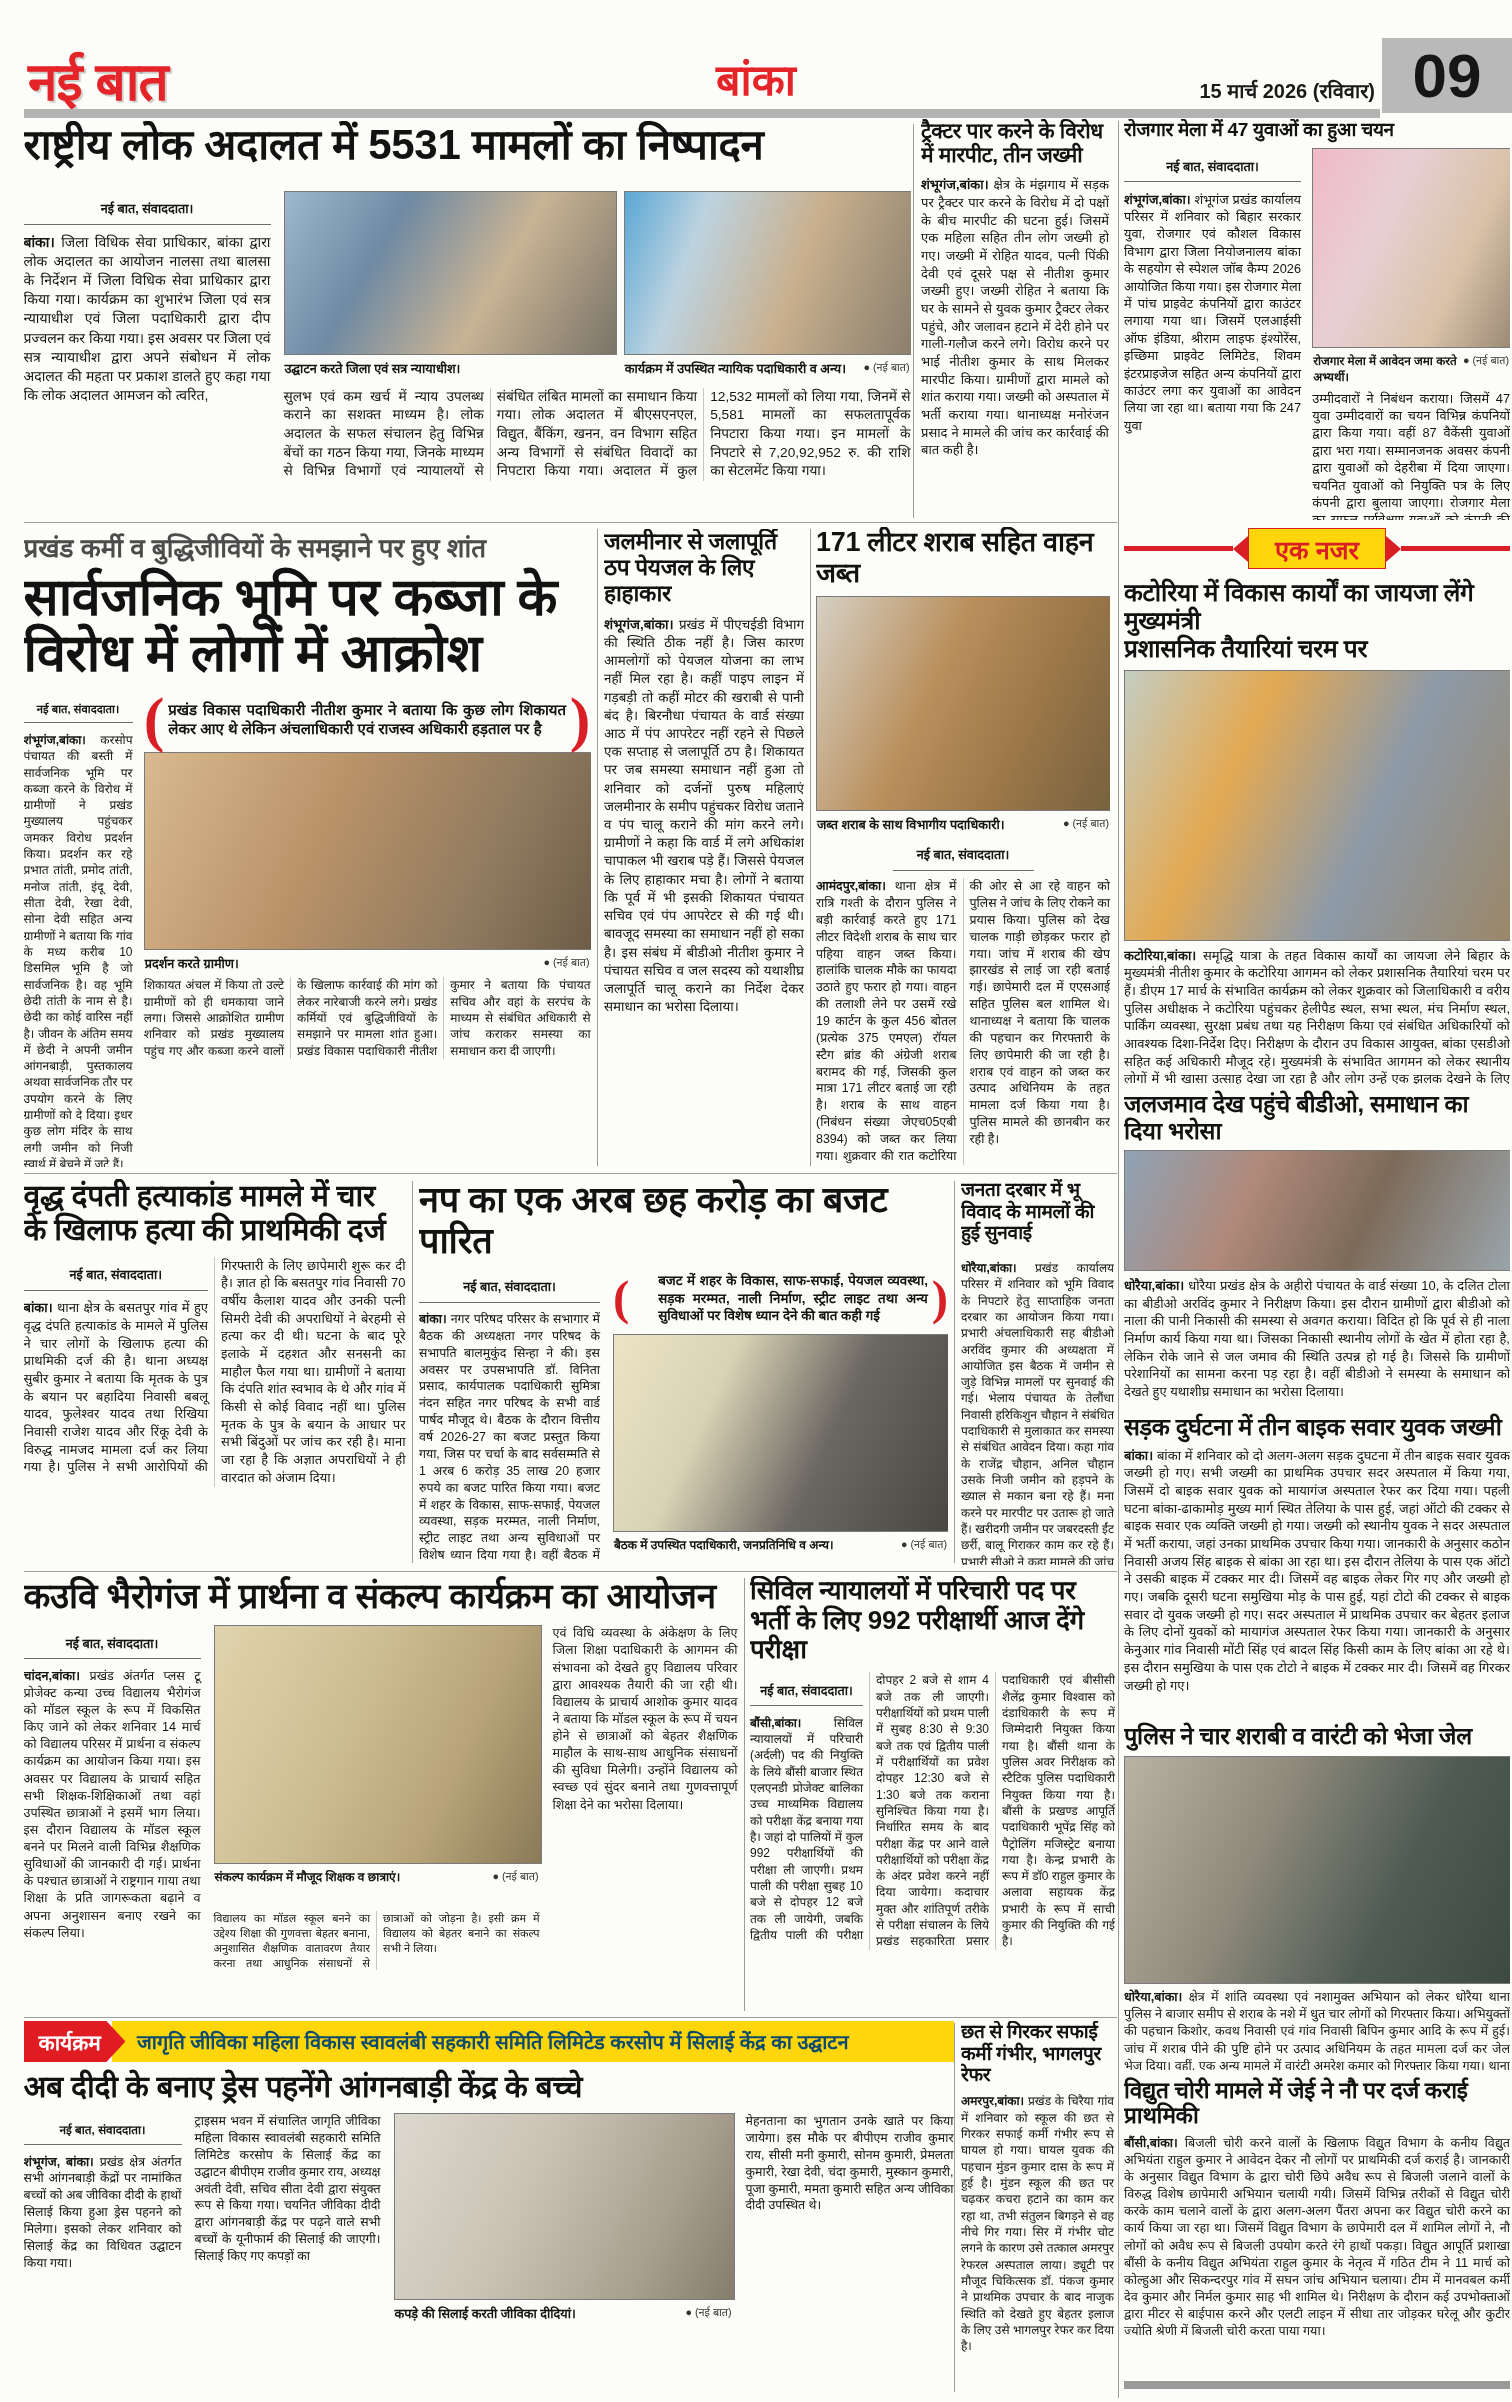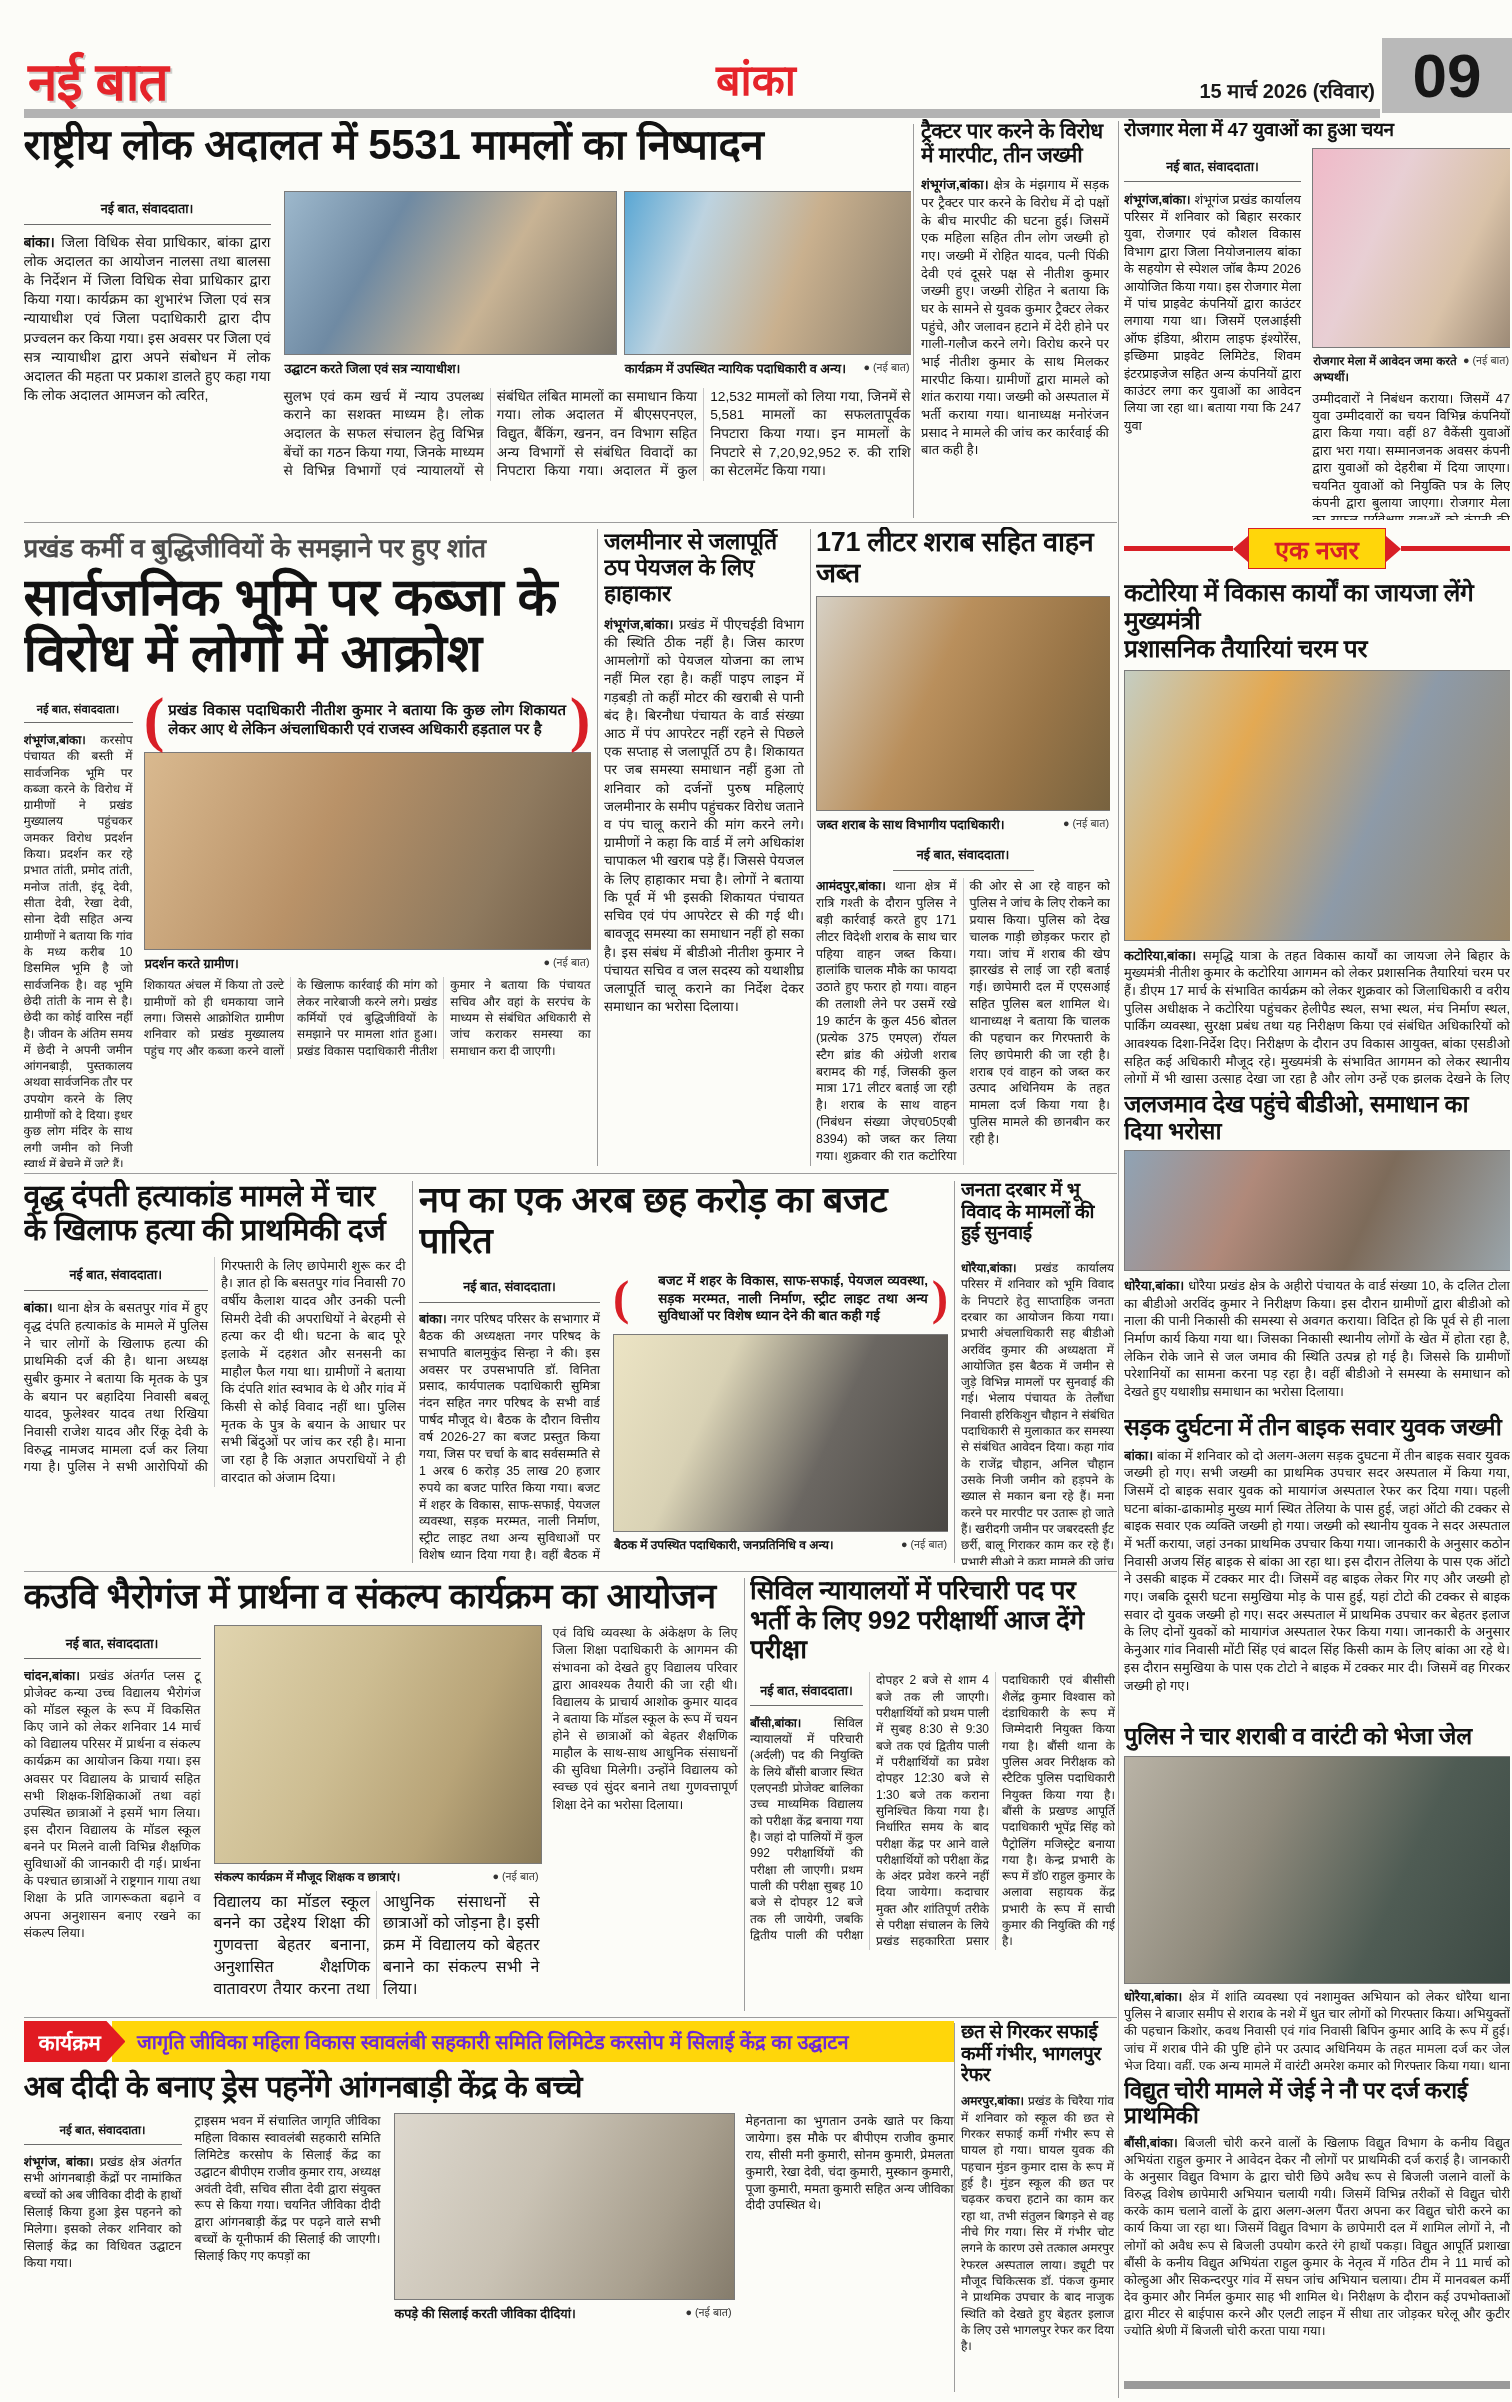--- a/index.html
+++ b/index.html
@@ -36,21 +36,21 @@
   .en-bar{display:flex;align-items:center;margin:3.8px 0 9.4px;}
   .en-line{flex:1;height:4.7px;background:#d81f26;}
   .en-arr{width:0;height:0;border-top:13px solid transparent;border-bottom:13px solid transparent;}
   .en-arr.l{border-right:15px solid #d81f26;}
   .en-arr.r{border-left:15px solid #d81f26;}
   .en-box{background:#ffd60a;color:#d81f26;font-weight:900;font-size:25.4px;padding:2.8px 26px;border:1.9px solid #d81f26;}
   
   .prog{display:flex;align-items:stretch;height:41px;margin-bottom:7.5px;}
   .prog-label{background:#e11b22;color:#fff;font-weight:900;font-size:21px;display:flex;align-items:center;
               padding:0 24.5px 0 15px;clip-path:polygon(0 0,calc(100% - 19px) 0,100% 50%,calc(100% - 19px) 100%,0 100%);z-index:2;}
-  .prog-strip{flex:1;background:#ffd60a;color:#6d28d9;font-weight:900;font-size:20px;display:flex;align-items:center;
+  .prog-strip{flex:1;background:#ffd60a;color:#0c4a6e;font-weight:900;font-size:20px;display:flex;align-items:center;
               padding:0 13px 0 24.5px;margin-left:-13px;}
   
   .g-court{background:linear-gradient(120deg,#9db8cc,#6f8aa3 30%,#c8b394 62%,#7a7468);}
   .g-crowd{background:linear-gradient(110deg,#5aa7d4,#bdd3e0 25%,#c9b08e 58%,#8a7f6d);}
   .g-mela{background:linear-gradient(115deg,#f0b9c8,#e8cfd4 35%,#d9c2a8 70%,#9c8a76);}
   .g-protest{background:linear-gradient(115deg,#d9b98f,#b99268 40%,#8f7a5f 75%,#6e5c47);}
   .g-liquor{background:linear-gradient(115deg,#d6d0c4,#b98f5c 40%,#9a7648 70%,#77623f);}
   .g-walk{background:linear-gradient(115deg,#c4cdc2,#e3a953 30%,#8d9aa8 62%,#9b8768);}
   .g-bdo{background:linear-gradient(115deg,#8fa3b5,#b0897a 32%,#7d6b5a 62%,#9aa5ab);}
   .g-men{background:linear-gradient(115deg,#b9b3a6,#8f8a7c 35%,#4f5c54 68%,#3d4a44);}
@@ -242,21 +242,21 @@
       <div style="width:177px;flex:none;">
         <div class="byline">नई बात, संवाददाता।</div>
         <p class="body-text" style="font-size:12.6px;"><b class="dl">चांदन,बांका।</b> <span>प्रखंड अंतर्गत प्लस टू प्रोजेक्ट कन्या उच्च विद्यालय भैरोगंज को मॉडल स्कूल के रूप में विकसित किए जाने को लेकर शनिवार 14 मार्च को विद्यालय परिसर में प्रार्थना व संकल्प कार्यक्रम का आयोजन किया गया। इस अवसर पर विद्यालय के प्राचार्य सहित सभी शिक्षक-शिक्षिकाओं तथा वहां उपस्थित छात्राओं ने इसमें भाग लिया। इस दौरान विद्यालय के मॉडल स्कूल बनने पर मिलने वाली विभिन्न शैक्षणिक सुविधाओं की जानकारी दी गई। प्रार्थना के पश्चात छात्राओं ने राष्ट्रगान गाया तथा शिक्षा के प्रति जागरूकता बढ़ाने व अपना अनुशासन बनाए रखने का संकल्प लिया।</span></p>
       </div>
       <div style="width:326px;flex:none;">
         <div class="photo g-school" style="height:237px;"></div>
         <div class="caption" style="font-size:12px;">
             <span>संकल्प कार्यक्रम में मौजूद शिक्षक व छात्राएं।</span>
             <span class="credit">● (नई बात)</span>
           </div>
-        <div class="cols2 body-text" style="font-size:16px;">विद्यालय का मॉडल स्कूल बनने का उद्देश्य शिक्षा की गुणवत्ता बेहतर बनाना, अनुशासित शैक्षणिक वातावरण तैयार करना तथा आधुनिक संसाधनों से छात्राओं को जोड़ना है। इसी क्रम में विद्यालय को बेहतर बनाने का संकल्प सभी ने लिया।</div>
+        <div class="cols2 body-text" style="font-size:11px;margin-top:20px;">विद्यालय का मॉडल स्कूल बनने का उद्देश्य शिक्षा की गुणवत्ता बेहतर बनाना, अनुशासित शैक्षणिक वातावरण तैयार करना तथा आधुनिक संसाधनों से छात्राओं को जोड़ना है। इसी क्रम में विद्यालय को बेहतर बनाने का संकल्प सभी ने लिया।</div>
       </div>
       <div style="flex:1;">
         <p class="body-text" style="font-size:12.6px;">एवं विधि व्यवस्था के अंकेक्षण के लिए जिला शिक्षा पदाधिकारी के आगमन की संभावना को देखते हुए विद्यालय परिवार द्वारा आवश्यक तैयारी की जा रही थी। विद्यालय के प्राचार्य आशोक कुमार यादव ने बताया कि मॉडल स्कूल के रूप में चयन होने से छात्राओं को बेहतर शैक्षणिक माहौल के साथ-साथ आधुनिक संसाधनों की सुविधा मिलेगी। उन्होंने विद्यालय को स्वच्छ एवं सुंदर बनाने तथा गुणवत्तापूर्ण शिक्षा देने का भरोसा दिलाया।</p>
       </div>
     </div>
   </div>
 
   <div class="art" style="left:750px;top:1576px;width:365px;height:437px;">
     <div class="hl" style="font-size:26px;margin-bottom:7.5px;">सिविल न्यायालयों में परिचारी पद पर भर्ती के लिए 992 परीक्षार्थी आज देंगे परीक्षा</div>
     <div class="cols3" style="font-size:12px;">

